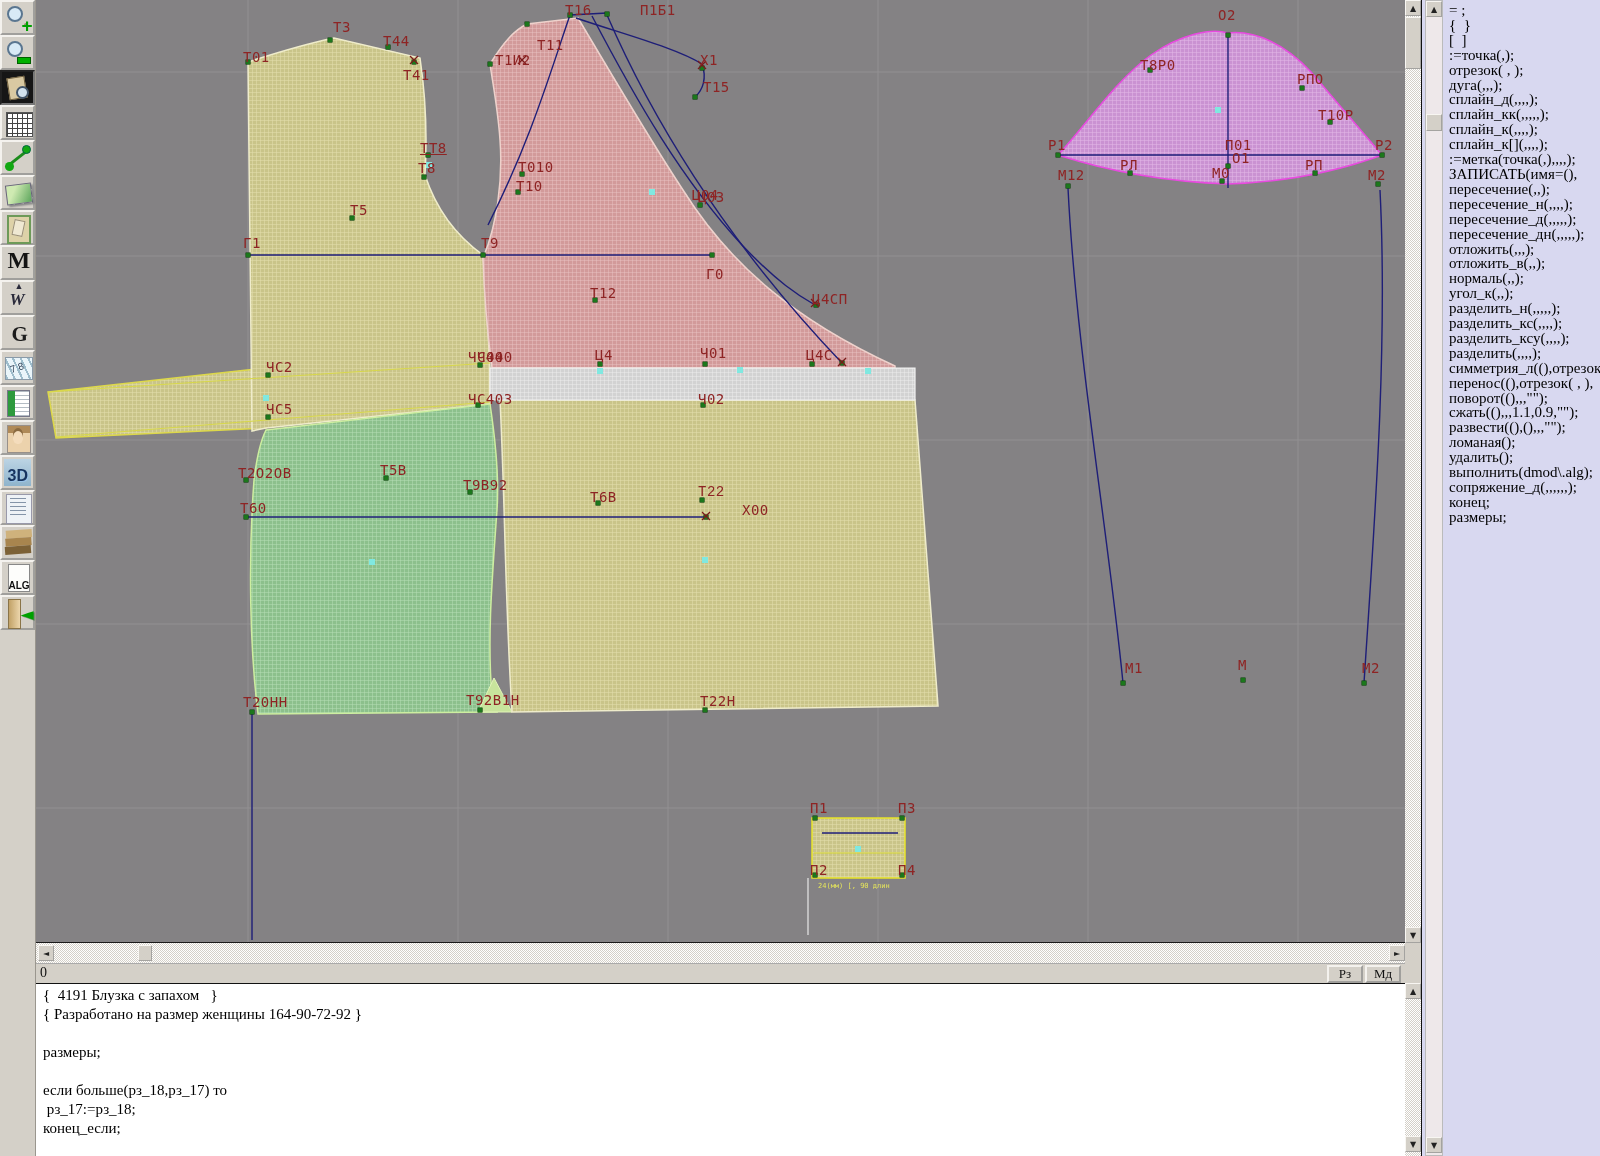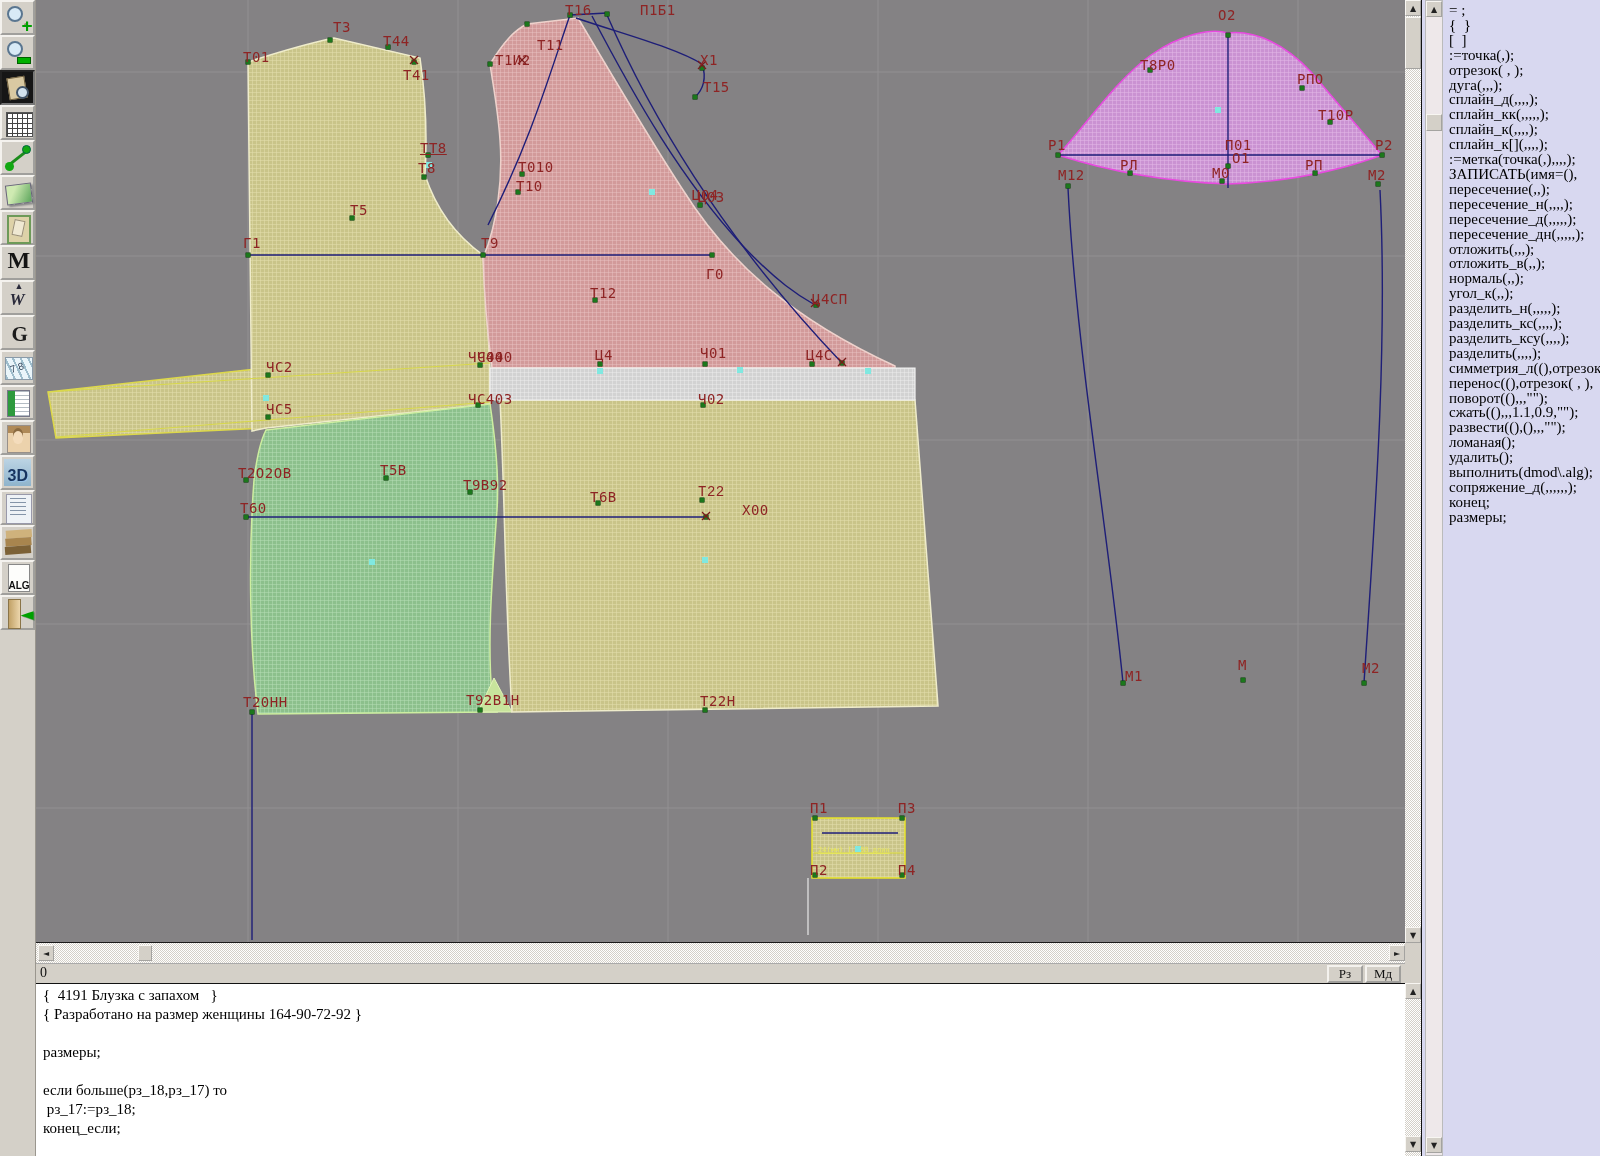--- a/index.html
+++ b/index.html
@@ -351,24 +351,24 @@
       <span class="lbl" style="left: 1282px; top: 108px;">Т10Р</span>
       <span class="lbl" style="left: 1012px; top: 138px;">Р1</span>
       <span class="lbl" style="left: 1182px; top: 138px; margin-left: 7px;">П01</span>
       <span class="lbl" style="left: 1339px; top: 138px;">Р2</span>
       <span class="lbl" style="left: 1022px; top: 168px;">М12</span>
       <span class="lbl" style="left: 1084px; top: 158px;">РЛ</span>
       <span class="lbl" style="left: 1196px; top: 151px;">О1</span>
       <span class="lbl" style="left: 1176px; top: 166px;">М0</span>
       <span class="lbl" style="left: 1269px; top: 158px;">РП</span>
       <span class="lbl" style="left: 1332px; top: 168px;">М2</span>
-      <span class="lbl" style="left: 1089px; top: 661px; margin-top: 8px;">М1</span>
+      <span class="lbl" style="left: 1089px; top: 661px;">М1</span>
       <span class="lbl" style="left: 1202px; top: 658px;">М</span>
       <span class="lbl" style="left: 1326px; top: 661px;">М2</span>
-      <span class="lbl-note" style="left: 782px; top: 846px; text-decoration: underline;">24(мм) [, 90 длин</span>
+      <span class="lbl-note" style="left: 782px; top: 882px;">24(мм) [, 90 длин</span>
     </div>
 </div>
 
 <div id="vscroll" class="sb-track">
   <div class="sb-btn" style="left:0;top:0;width:16px;height:16px">▲</div>
   <div class="sb-thumb" style="left:0;top:17px;width:16px;height:52px"></div>
   <div class="sb-btn" style="left:0;bottom:0;width:16px;height:16px">▼</div>
 </div>
 
 <div id="hscroll" class="sb-track">

